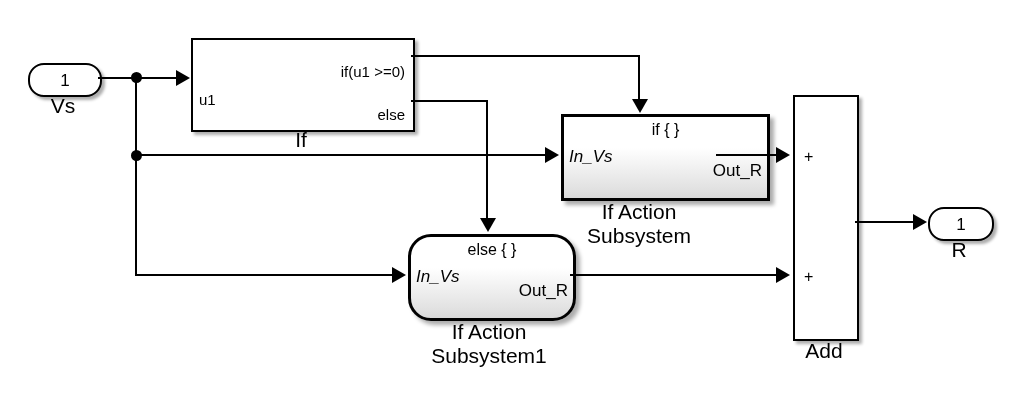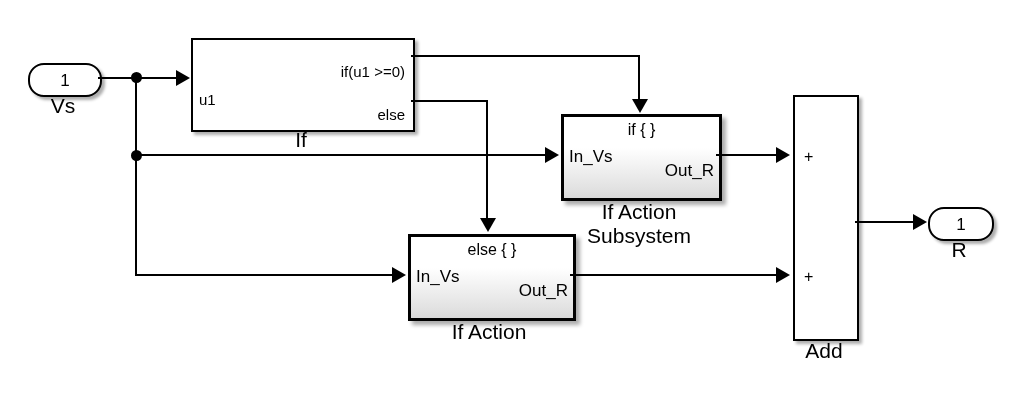--- a/index.html
+++ b/index.html
@@ -93,20 +93,21 @@
     left: 0; right: 0;
     text-align: center;
     font-size: 16px;
     white-space: nowrap;
   }
   .subsys .inport-label {
     position: absolute;
     left: 5px;
     font-size: 17px;
     white-space: nowrap;
+    font-style: italic;
   }
   .subsys .outport-label {
     position: absolute;
     right: 5px;
     font-size: 17px;
     white-space: nowrap;
     margin-top: 14px;
   }
 
   
@@ -164,37 +165,38 @@
   <div class="caption" style="left:241px; top:130px; width:120px;">If</div>
 
   <div class="wire h" style="left:411px; top:55px; width:229px;"></div>
   <div class="wire v" style="left:638px; top:55px; height:46px;"></div>
   <div class="arrow-d" style="left:632px; top:99px;"></div>
 
   <div class="wire h" style="left:411px; top:100px; width:77px;"></div>
   <div class="wire v" style="left:486px; top:100px; height:120px;"></div>
   <div class="arrow-d" style="left:480px; top:218px;"></div>
 
-  <div class="subsys" style="left:561px; top:114px; width:155px; height:81px;">
+  <div class="subsys" style="left:561px; top:114px; width:155px; height:81px;padding-left:48px;">
     <span class="toplabel">if { }</span>
     <span class="inport-label" style="top:30px;">In_Vs</span>
     <span class="outport-label" style="top:30px;">Out_R</span>
   </div>
   <div class="caption" style="left:558px; top:202px; width:162px;">If Action</div>
   <div class="caption" style="left:558px; top:226px; width:162px;">Subsystem</div>
 
   <div class="wire h" style="left:716px; top:154px; width:64px;"></div>
   <div class="arrow-r" style="left:776px; top:147px;"></div>
 
-  <div class="subsys" style="left:408px; top:234px; width:162px; height:81px;">
+  <div class="subsys" style="left:408px; top:234px; width:162px; height:81px;border-radius:23px;">
     <span class="toplabel">else { }</span>
     <span class="inport-label" style="top:30px;">In_Vs</span>
     <span class="outport-label" style="top:30px;">Out_R</span>
   </div>
   <div class="caption" style="left:408px; top:322px; width:162px;">If Action</div>
+  <div class="caption" style="left:408px; top:346px; width:162px;">Subsystem1</div>
 
   <div class="wire h" style="left:570px; top:274px; width:210px;"></div>
   <div class="arrow-r" style="left:776px; top:267px;"></div>
 
   <div class="sumblock" style="left:793px; top:95px; width:62px; height:242px;">
     <span class="sign" style="top:52px;">+</span>
     <span class="sign" style="top:172px;">+</span>
   </div>
   <div class="caption" style="left:784px; top:341px; width:80px;">Add</div>
 

